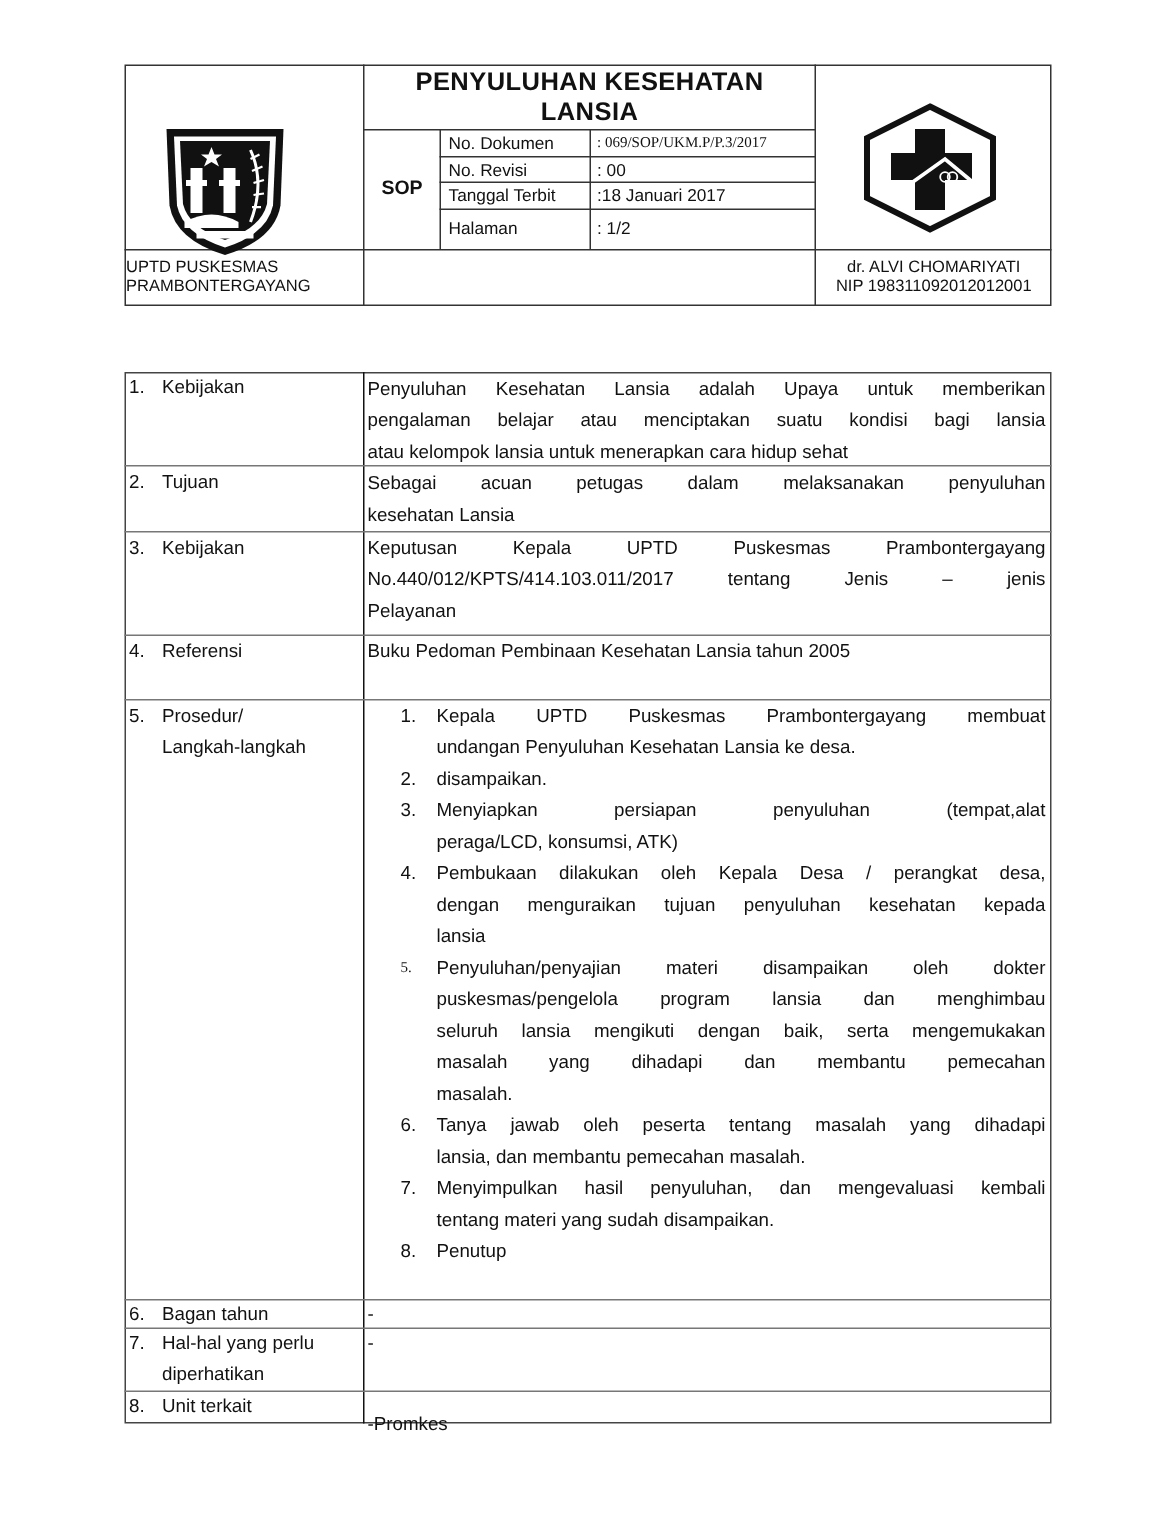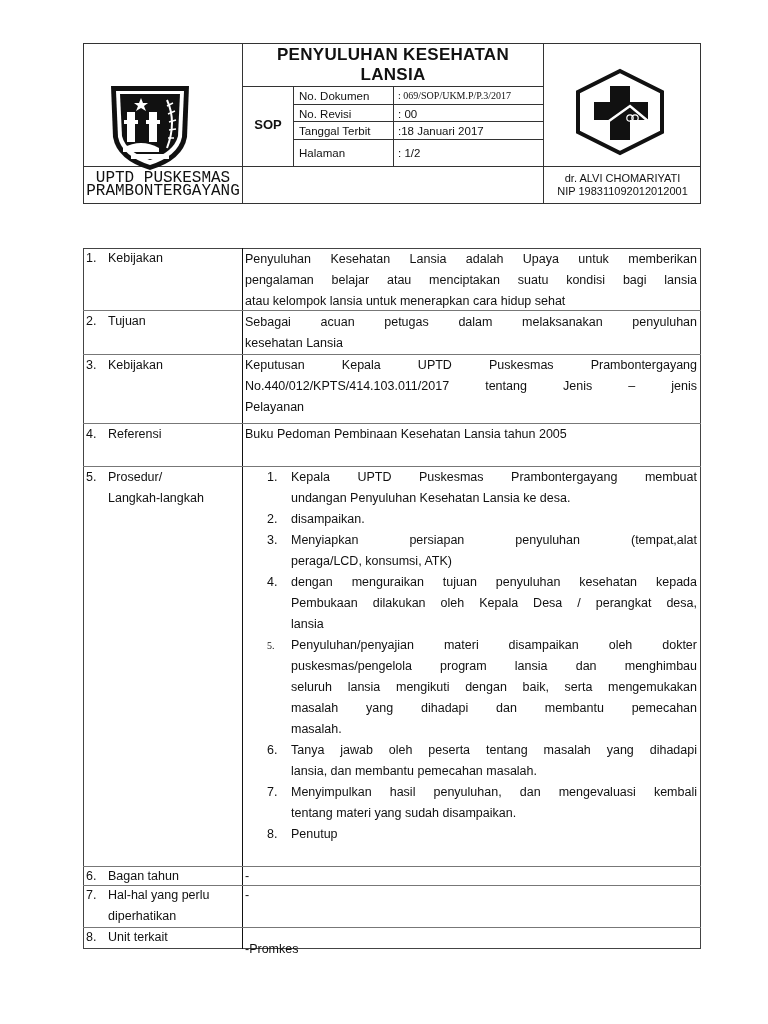--- a/index.html
+++ b/index.html
@@ -5,21 +5,21 @@
   html, body { margin:0; padding:0; background:#ffffff; }
   body { width:768px; height:1024px; position:relative; overflow:hidden;
          font-family:"Liberation Sans", sans-serif; color:#111; }
   .abs { position:absolute; box-sizing:border-box; }
   .line { position:absolute; background:#333; }
   .hdr-title { font-weight:bold; font-size:17px; text-align:center; line-height:20px; letter-spacing:0.3px; }
   .sop { font-weight:bold; font-size:13px; }
   .meta-label { font-size:11.5px; padding-left:5px; line-height:20px; }
   .meta-val { font-size:11.5px; padding-left:4px; line-height:20px; }
   .serif { font-family:"Liberation Serif", serif; }
-  .org { font-family:Liberation Mono, monospace; font-size:16px; text-align:center; line-height:13px; }
+  .org { font-family:Liberation Sans, sans-serif; font-size:11px; text-align:left; line-height:13px; }
   .sign { font-size:11px; text-align:center; line-height:13px; }
   .row-num { font-size:12.5px; line-height:21px; }
   .row-label { font-size:12.5px; line-height:21px; }
   .cell { font-size:12.5px; line-height:21px; text-align:justify; text-align-last:left; }
   .just-full { text-align:justify; text-align-last:justify; }
   ol.steps { margin:0; padding:0; list-style:none; }
   ol.steps li { position:relative; padding-left:48px; font-size:12.5px; line-height:21px; text-align:justify; }
   ol.steps li .num { position:absolute; left:24px; top:0; }
 </style>
 </head>
@@ -143,22 +143,22 @@
         <span class="num">2.</span>
       <div>disampaikan.</div>
       </li>
     <li>
         <span class="num">3.</span>
       <div class="just-full">Menyiapkan persiapan penyuluhan (tempat,alat</div>
       <div>peraga/LCD, konsumsi, ATK)</div>
       </li>
     <li>
         <span class="num">4.</span>
+      <div class="just-full">Pembukaan dilakukan oleh Kepala Desa / perangkat desa,</div>
       <div class="just-full">dengan menguraikan tujuan penyuluhan kesehatan kepada</div>
-      <div class="just-full">Pembukaan dilakukan oleh Kepala Desa / perangkat desa,</div>
       <div>lansia</div>
       </li>
     <li>
         <span class="num serif" style="font-size:10px;">5.</span>
       <div class="just-full">Penyuluhan/penyajian materi disampaikan oleh dokter</div>
       <div class="just-full">puskesmas/pengelola program lansia dan menghimbau</div>
       <div class="just-full">seluruh lansia mengikuti dengan baik, serta mengemukakan</div>
       <div class="just-full">masalah yang dihadapi dan membantu pemecahan</div>
       <div>masalah.</div>
       </li>

